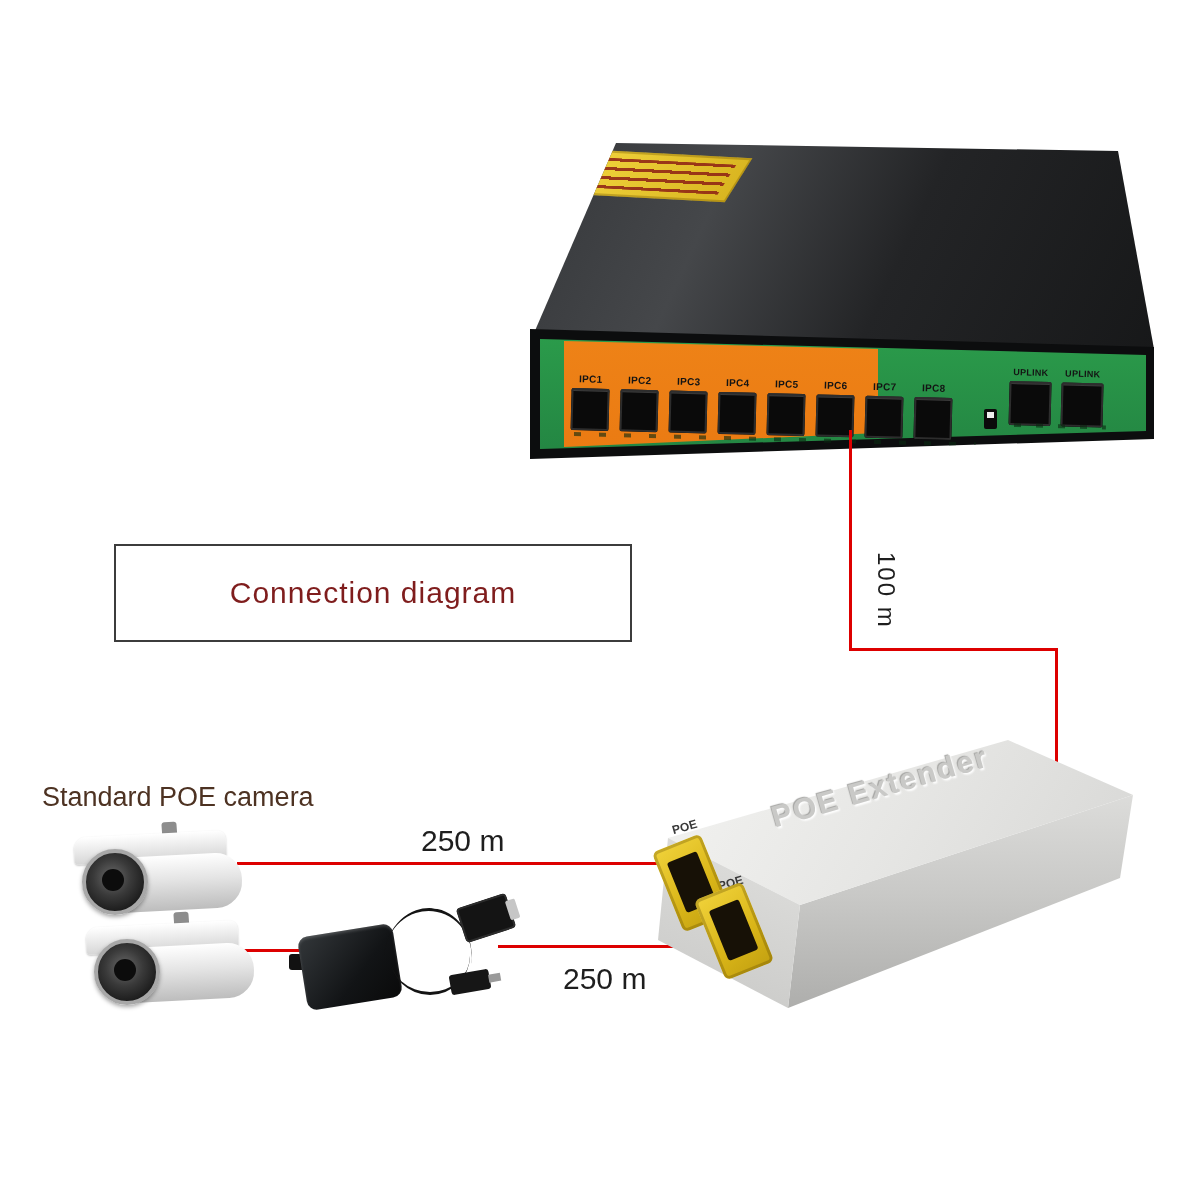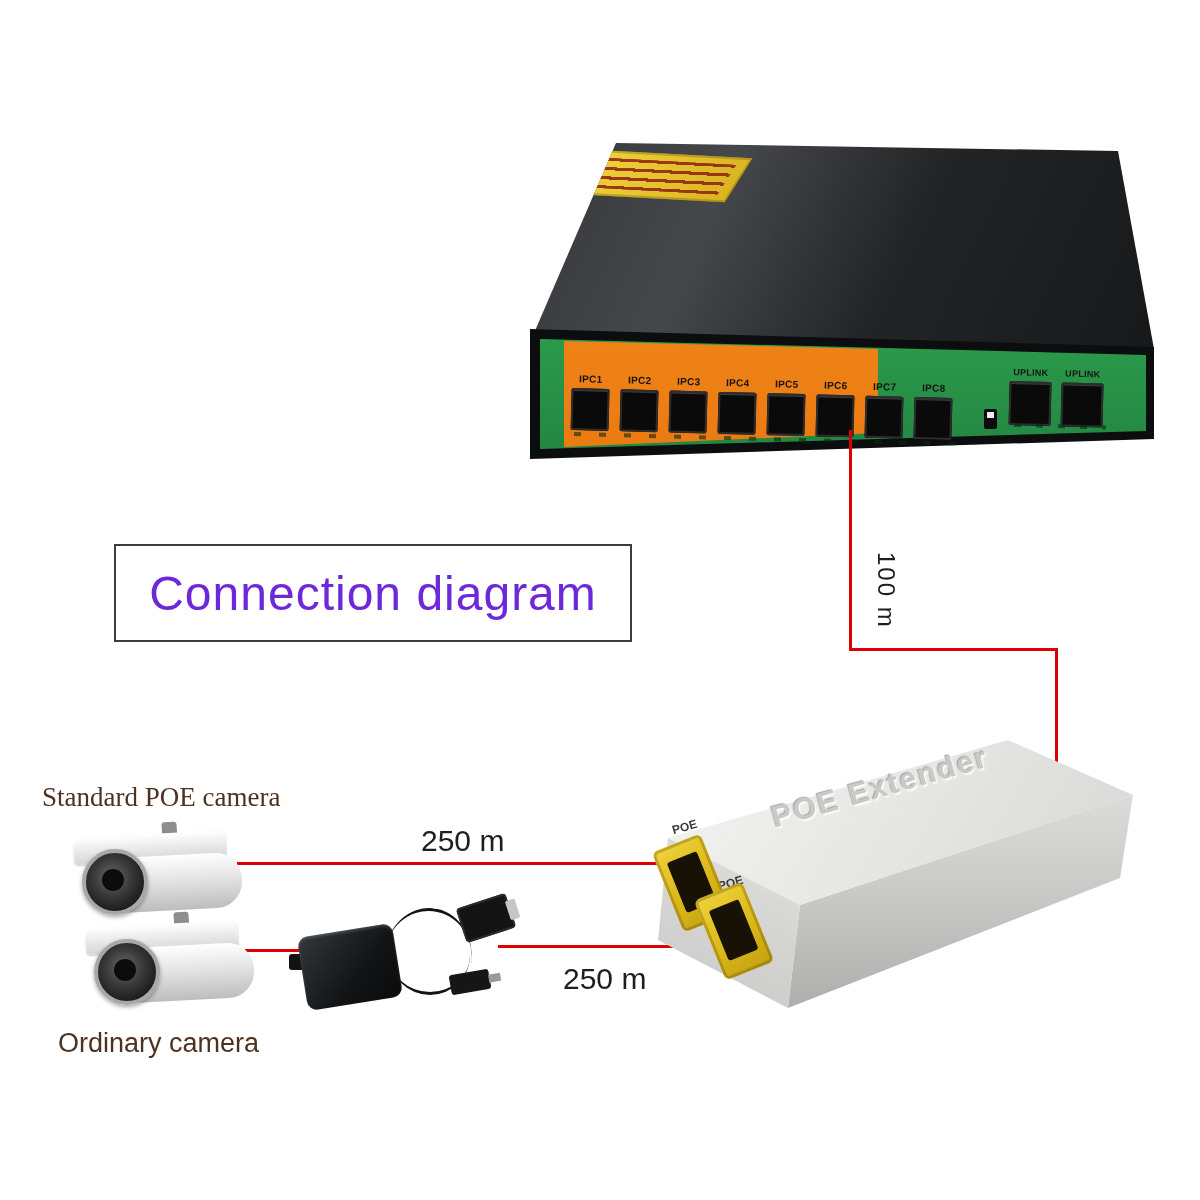--- a/index.html
+++ b/index.html
@@ -76,21 +76,21 @@
   .line-e2 { left:498px; top:945px; width:228px; height:3px; }
   .dist-label { position:absolute; font-size:30px; color:#1e1e1e; }
   .dist-100 { left:872px; top:552px; writing-mode:vertical-rl; letter-spacing:2px; font-size:24px; }
   .dist-250a { left:421px; top:824px; }
   .dist-250b { left:563px; top:962px; }
   
   .title-box {
     position:absolute; left:114px; top:544px; width:514px; height:94px;
     border:2px solid #3c3c3c; display:flex; align-items:center; justify-content:center;
   }
-  .title-text { font-size:48px; color:#6d28d9; letter-spacing:1px; }
+  .title-text { font-size:30px; color:#7f1d1d; letter-spacing:1px; }
   
   .camera { position:absolute; width:195px; height:100px; }
   .cam1 { left:58px; top:822px; }
   .cam2 { left:70px; top:912px; }
   .cam-arm { position:absolute; left:104px; top:0px; width:15px; height:20px; background:#8d8d8d; border-radius:3px; transform:rotate(-4deg); }
   .cam-shield {
     position:absolute; left:16px; top:12px; width:152px; height:27px;
     background: linear-gradient(180deg,#ffffff,#d6d6d6); border-radius:12px 8px 4px 4px;
     transform:rotate(-3deg); box-shadow: 0 1px 2px rgba(0,0,0,.25);
   }
@@ -99,21 +99,21 @@
     background: linear-gradient(180deg,#ffffff 0%,#e4e4e4 45%,#bdbdbd 100%);
     border-radius:8px 26px 26px 8px; transform:rotate(-3deg);
   }
   .cam-lens {
     position:absolute; left:24px; top:27px; width:58px; height:58px; border-radius:50%;
     background: radial-gradient(circle at 45% 42%, #6a6a6a 0%, #3a3a3a 40%, #1b1b1b 75%);
     border:4px solid #a8a8a8; box-shadow: 0 2px 4px rgba(0,0,0,.35);
   }
   .cam-lens-core { position:absolute; left:16px; top:16px; width:22px; height:22px; border-radius:50%; background:#0c0c0c; }
   .cam-label { position:absolute; font-size:27px; font-weight:500; color:#4d3222; }
-  .cam-label-1 { left:42px; top:782px;font-family:Liberation Serif, serif; }
+  .cam-label-1 { left:42px; top:782px; }
   .cam-label-2 { left:58px; top:1028px; }
   
   .split-body {
     position:absolute; left:302px; top:930px; width:96px; height:74px;
     background: linear-gradient(135deg,#33373a 0%,#121416 60%,#0a0a0a 100%);
     border-radius:10px; transform:rotate(-9deg);
     box-shadow: inset 0 2px 3px rgba(255,255,255,.18);
   }
   .split-nub { position:absolute; left:289px; top:954px; width:20px; height:16px; background:#121212; border-radius:3px; }
   .split-cable1 {
@@ -262,21 +262,20 @@
     </div>
   </div>
   <div class="camera cam2">
     <div class="cam-arm"></div>
     <div class="cam-shield"></div>
     <div class="cam-body"></div>
     <div class="cam-lens">
       <div class="cam-lens-core"></div>
     </div>
   </div>
-  <div class="cam-label cam-label-2">Ordinary camera</div>
 
   <div class="split-nub"></div>
   <div class="split-body"></div>
   <div class="split-cable1"></div>
   <div class="split-cable2"></div>
   <div class="split-rj45">
     <div class="split-rj45-tip"></div>
   </div>
   <div class="split-dc">
     <div class="split-dc-tip"></div>

